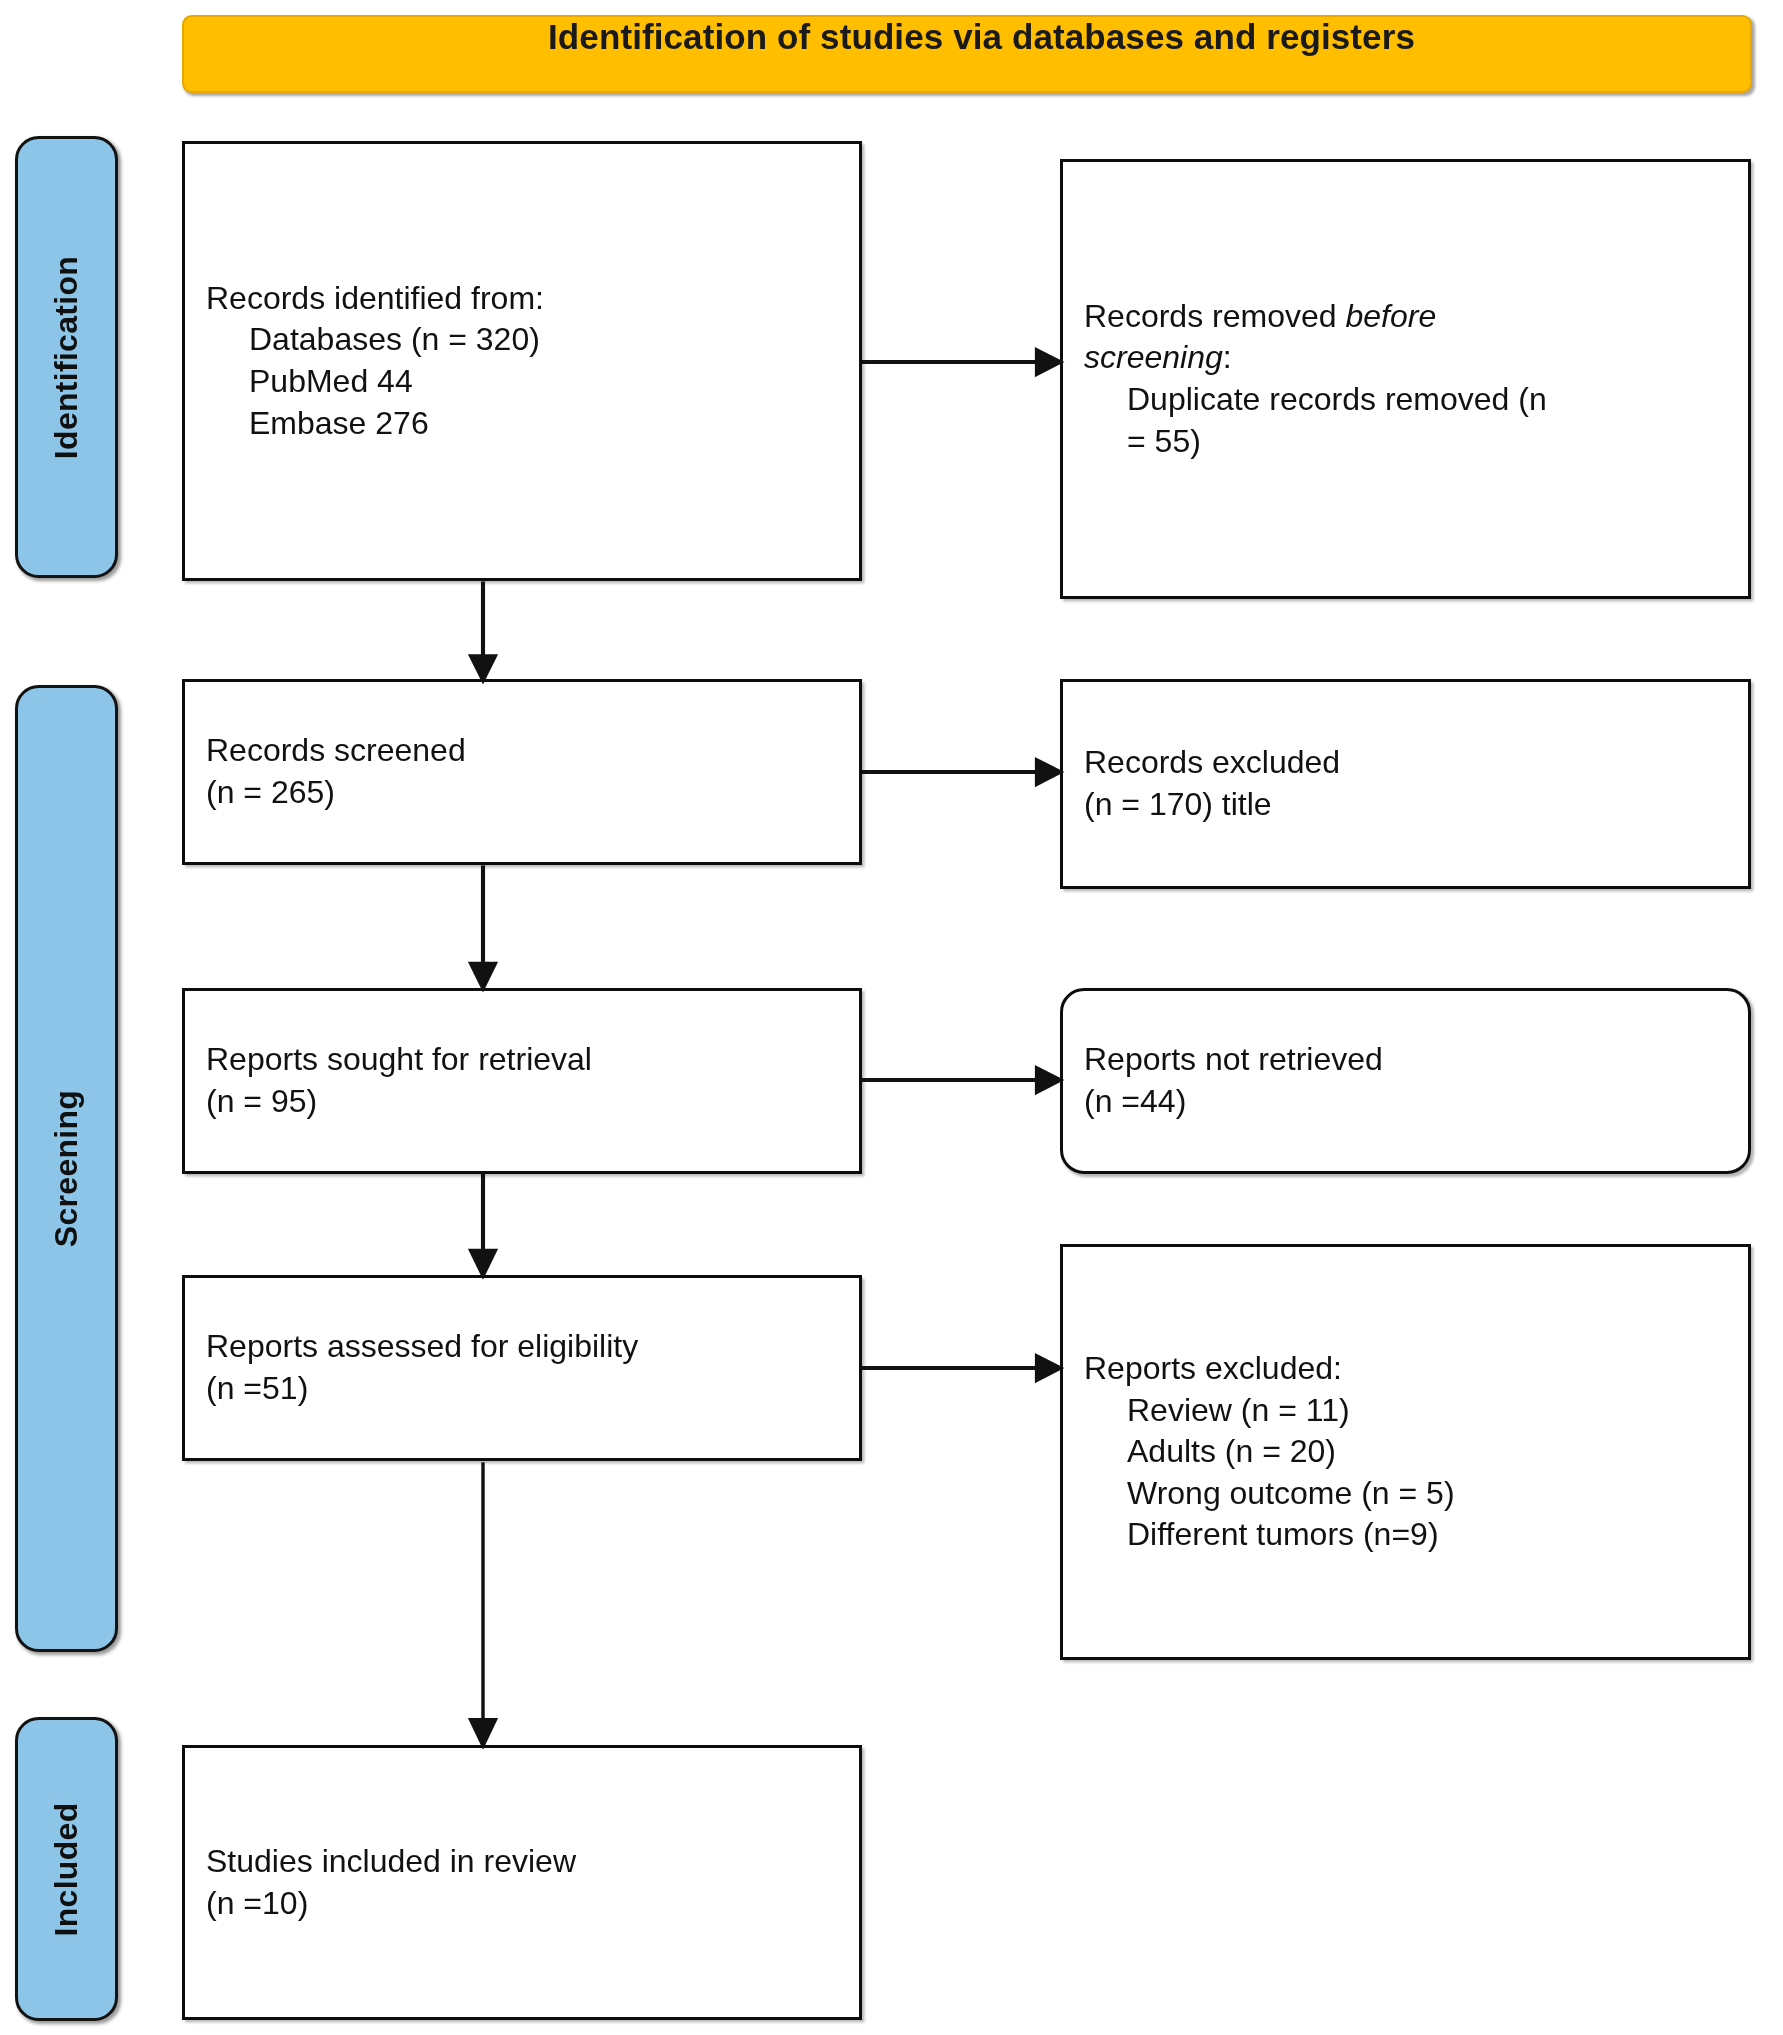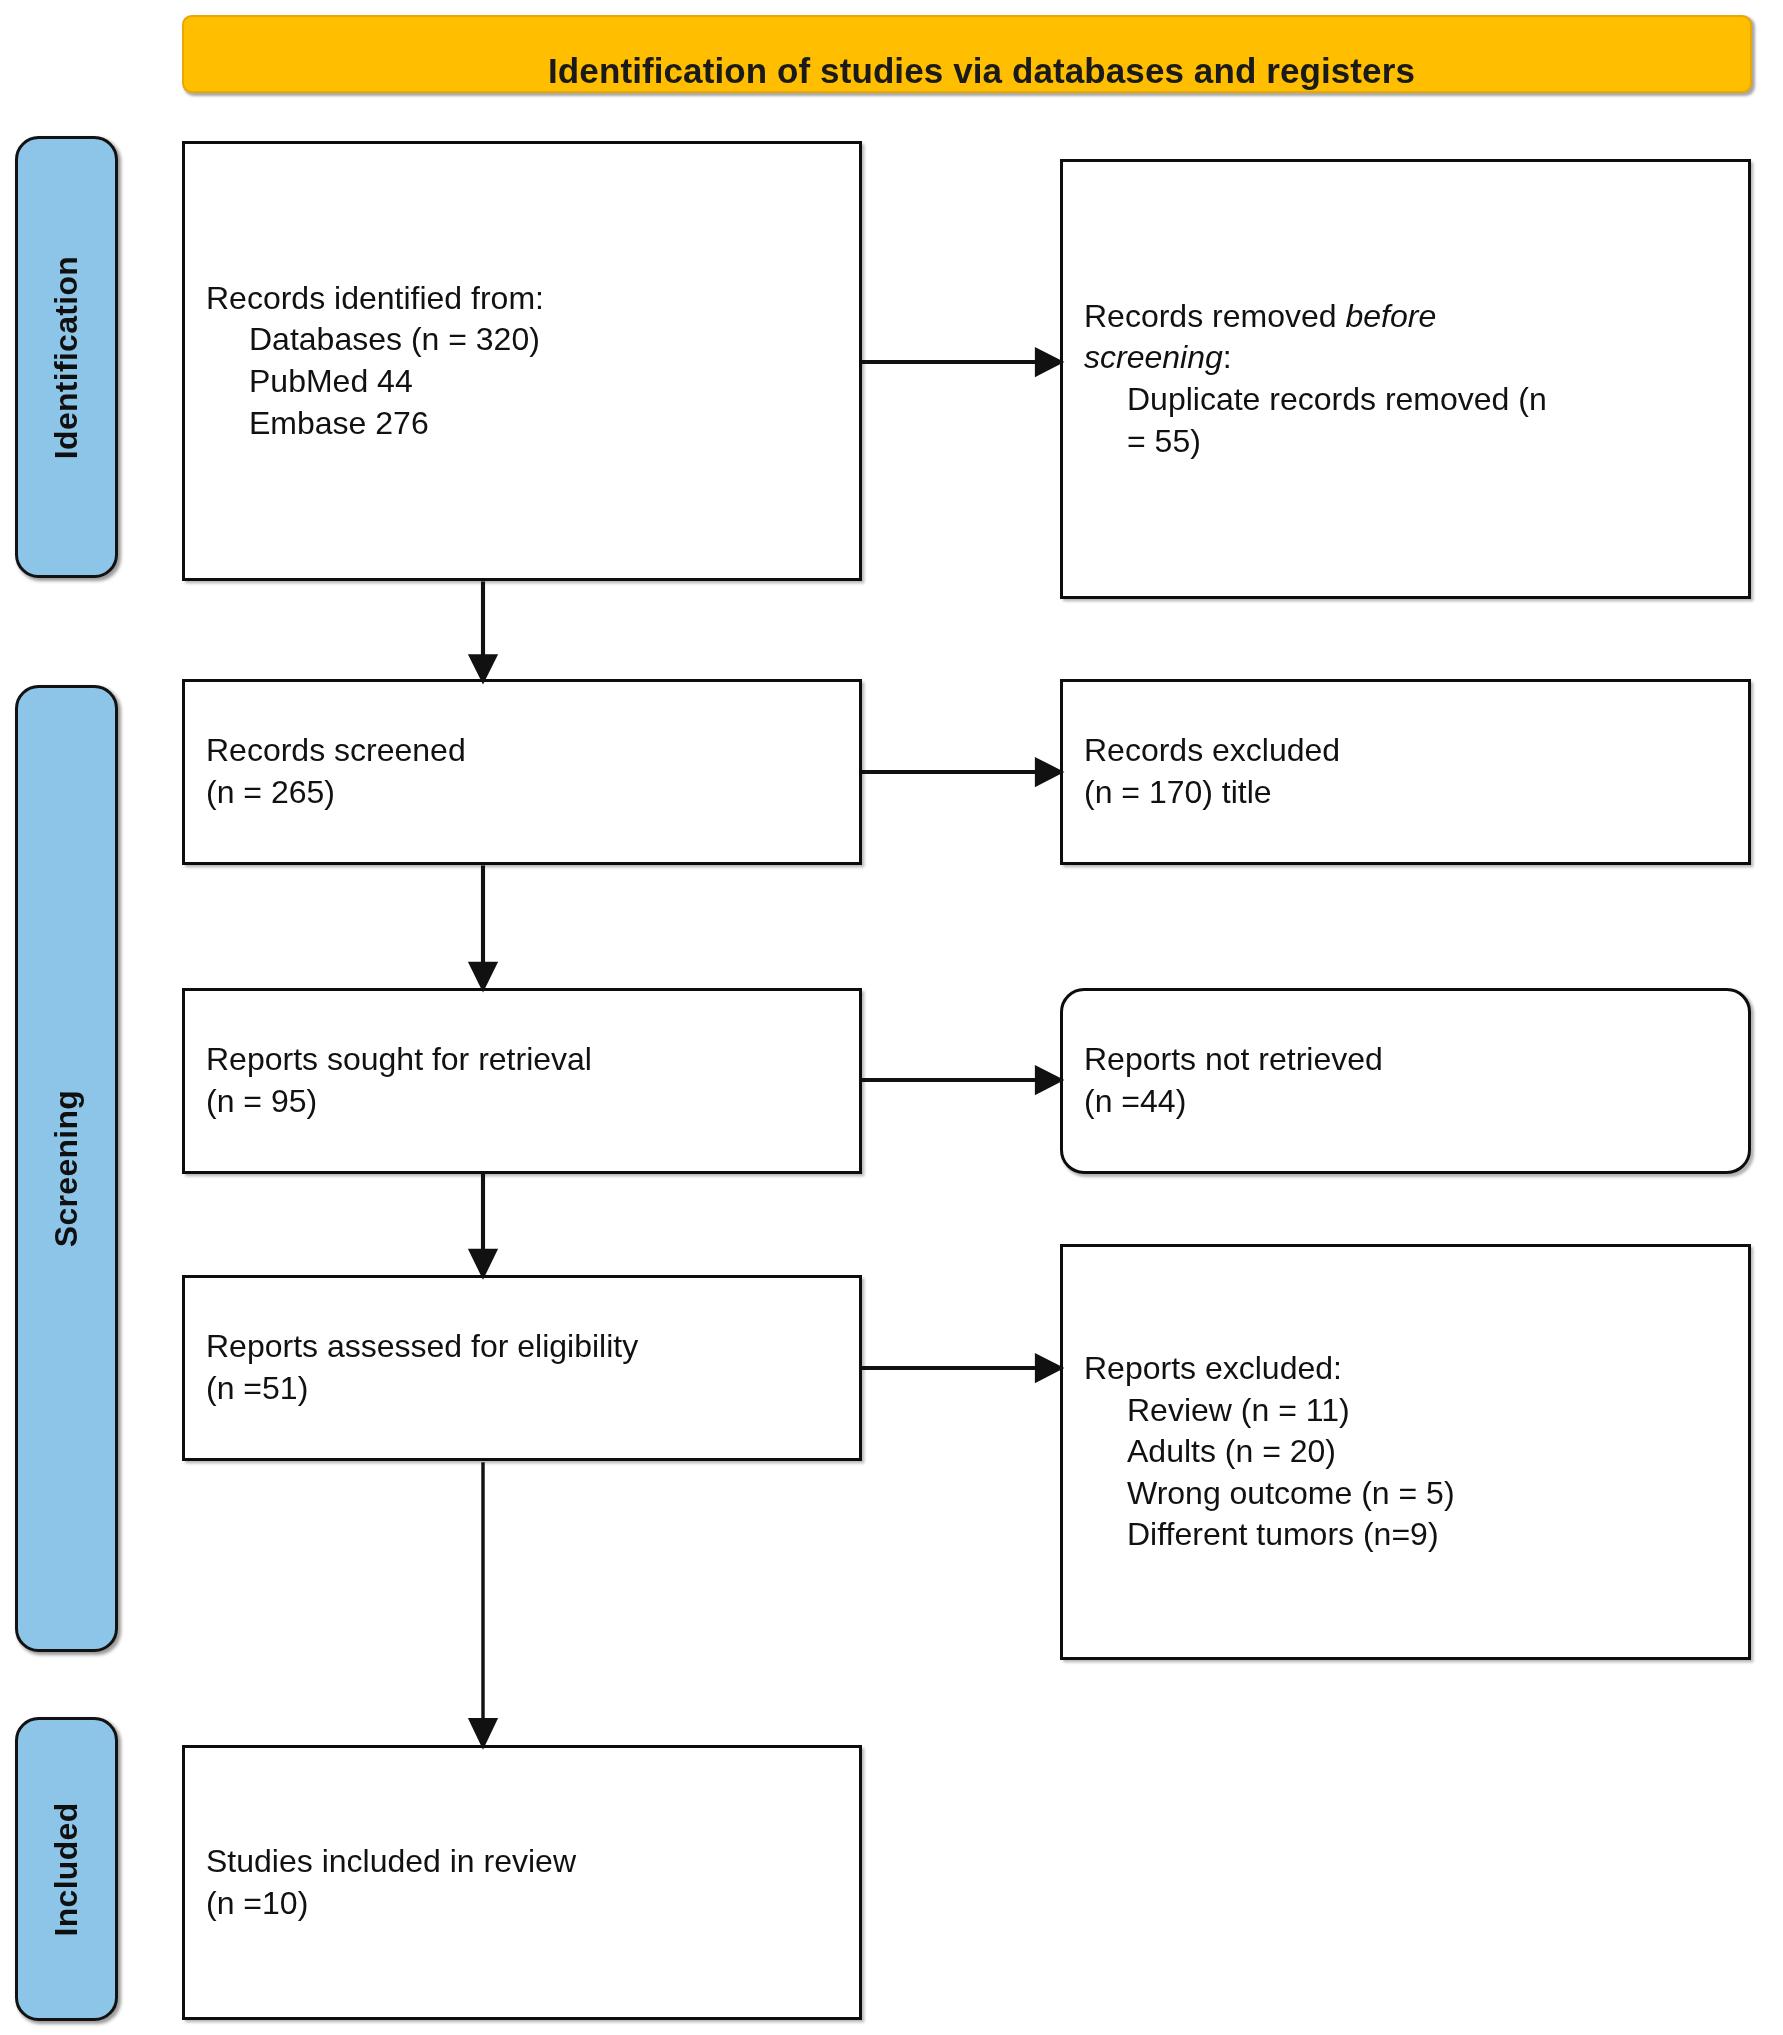--- a/index.html
+++ b/index.html
@@ -23,21 +23,21 @@
   .banner {
     position: absolute;
     left: 182px;
     top: 15.2px;
     width: 1570px;
     height: 78px;
     background: #FFBF00;
     border: 2.1px solid #E8A800;
     border-radius: 9.7px;
     display: flex;
-    align-items: flex-end;
+    align-items: flex-start;
     justify-content: center;
     box-sizing: border-box;
     box-shadow: 2.1px 2.1px 2.8px rgba(0,0,0,0.35);
     padding-left: 29px;
   }
   .banner-title {
     font-size: 35px;
     font-weight: bold;
     color: #1a1a1a;
     letter-spacing: 0.1px;
@@ -94,21 +94,21 @@
 
   
   #box-identified  { left: 182px; top: 141px;  width: 680px; height: 440px; }
   #box-screened    { left: 182px; top: 679px;  width: 680px; height: 186px; }
   #box-sought      { left: 182px; top: 988px; width: 680px; height: 186px; }
   #box-assessed    { left: 182px; top: 1275px; width: 680px; height: 186px; }
   #box-included    { left: 182px; top: 1745px; width: 680px; height: 275px; }
 
   
   #box-removed     { left: 1060px; top: 141px;  width: 691px; height: 440px; margin-top: 18px; }
-  #box-excluded1   { left: 1060px; top: 679px;  width: 691px; height: 186px; }
+  #box-excluded1   { left: 1060px; top: 679px;  width: 691px; height: 210px; }
   #box-notretr     { left: 1060px; top: 988px; width: 691px; height: 186px; border-radius: 24px; }
   #box-excluded2   { left: 1060px; top: 1244px; width: 691px; height: 416px; }
 
   
   .arrow { position: absolute; }
   .arrow svg { display: block; overflow: visible; }
 
   #arrow-id-to-removed { left: 861px; top: 340px;  width: 204px; height: 44px; }
   #arrow-id-down       { left: 461px;  top: 581px;  width: 44px;  height: 104px; }
   #arrow-scr-to-exc    { left: 861px; top: 750px; width: 204px; height: 44px; }

